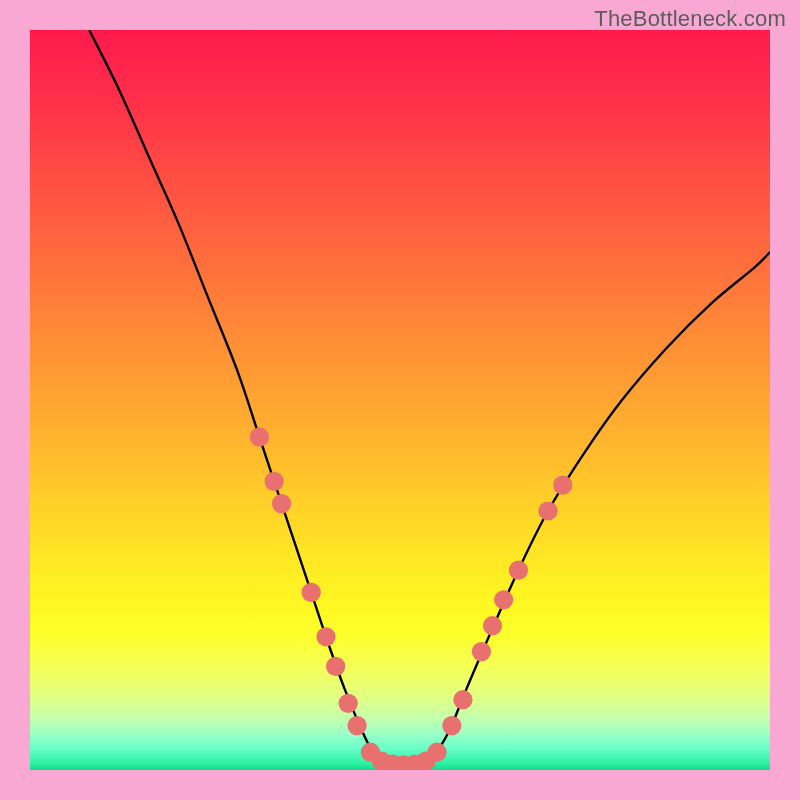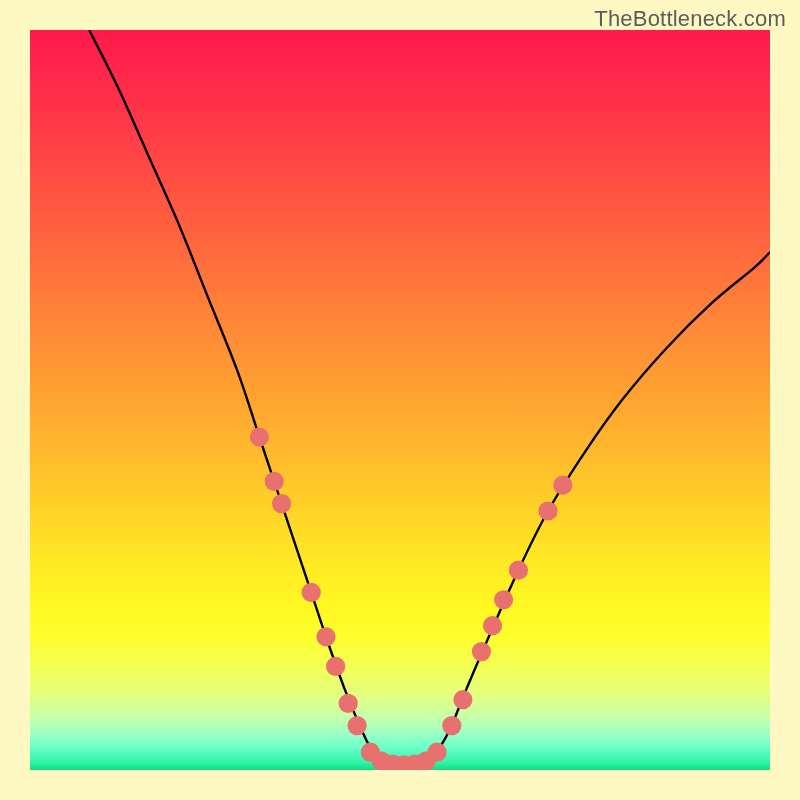--- a/index.html
+++ b/index.html
@@ -8,21 +8,21 @@
     width: 800px;
     height: 800px;
     background: #000000;
     font-family: Arial, Helvetica, sans-serif;
     overflow: hidden;
   }
   .frame {
     position: relative;
     width: 800px;
     height: 800px;
-    background: #fef9c3;
+    background: #f9a8d4;
   }
   .watermark {
     position: absolute;
     top: 6px;
     right: 14px;
     color: #5c5c5c;
     font-size: 22px;
     font-weight: 500;
     letter-spacing: 0.2px;
     z-index: 5;

